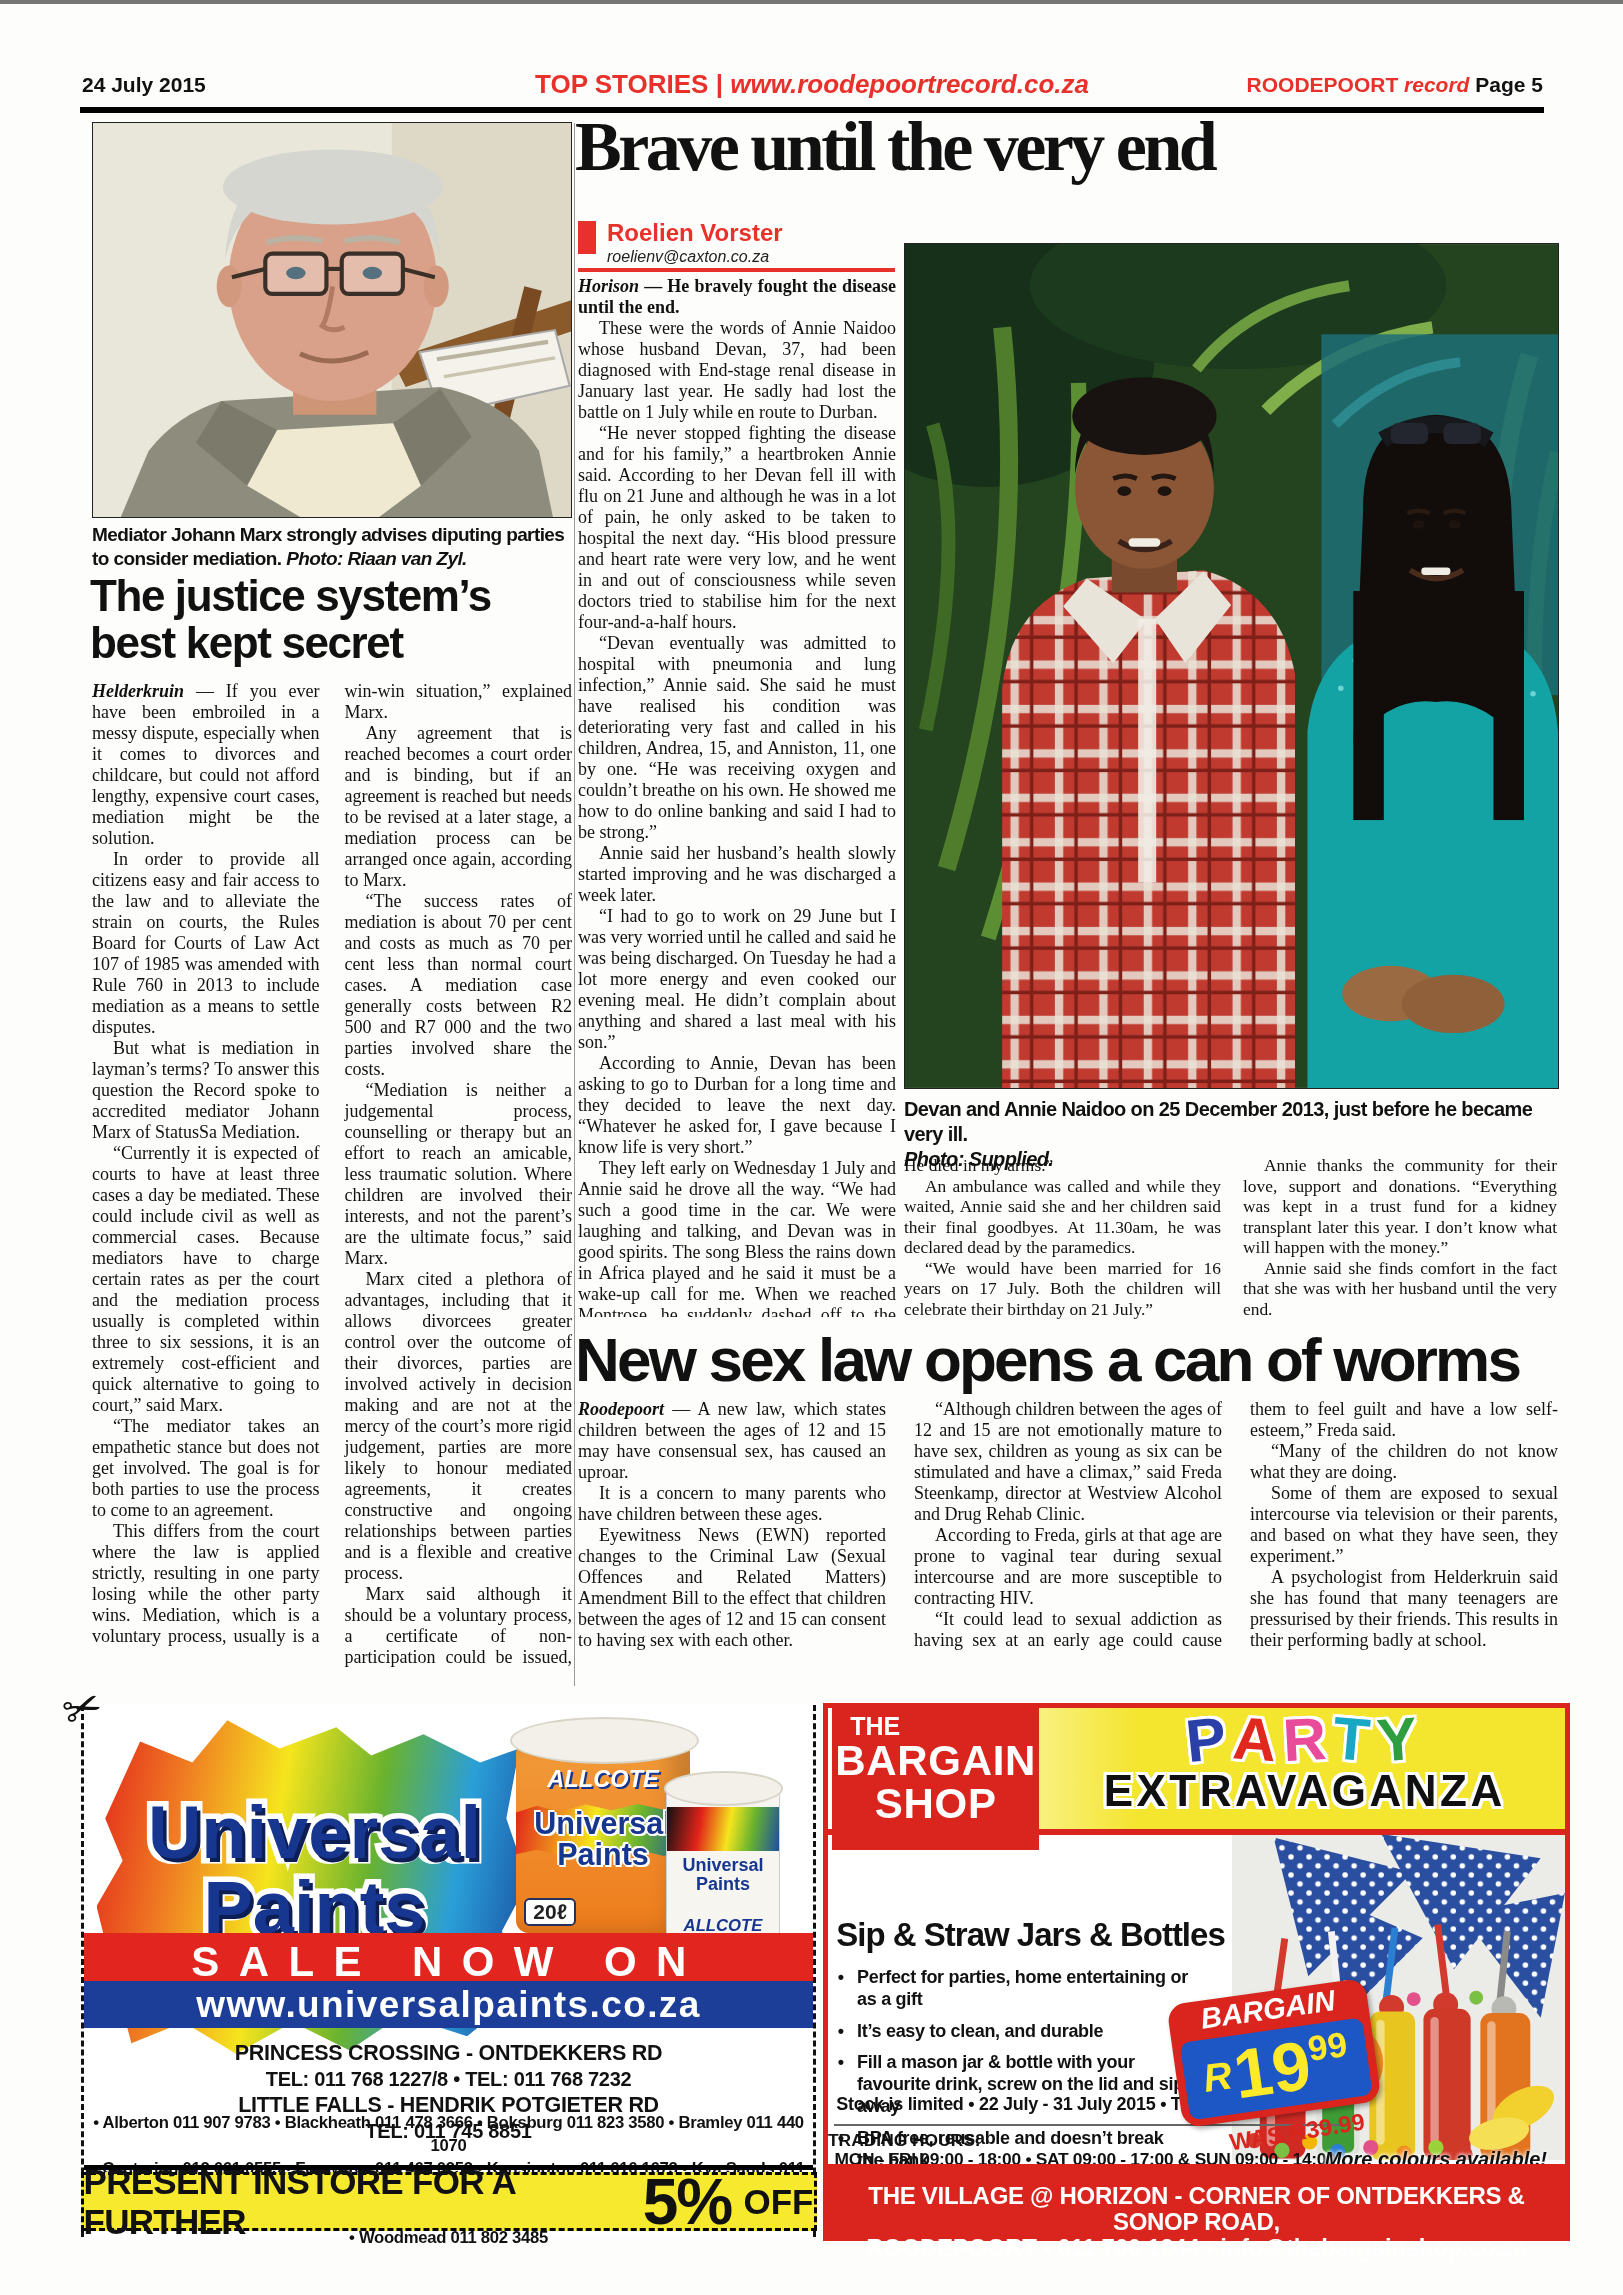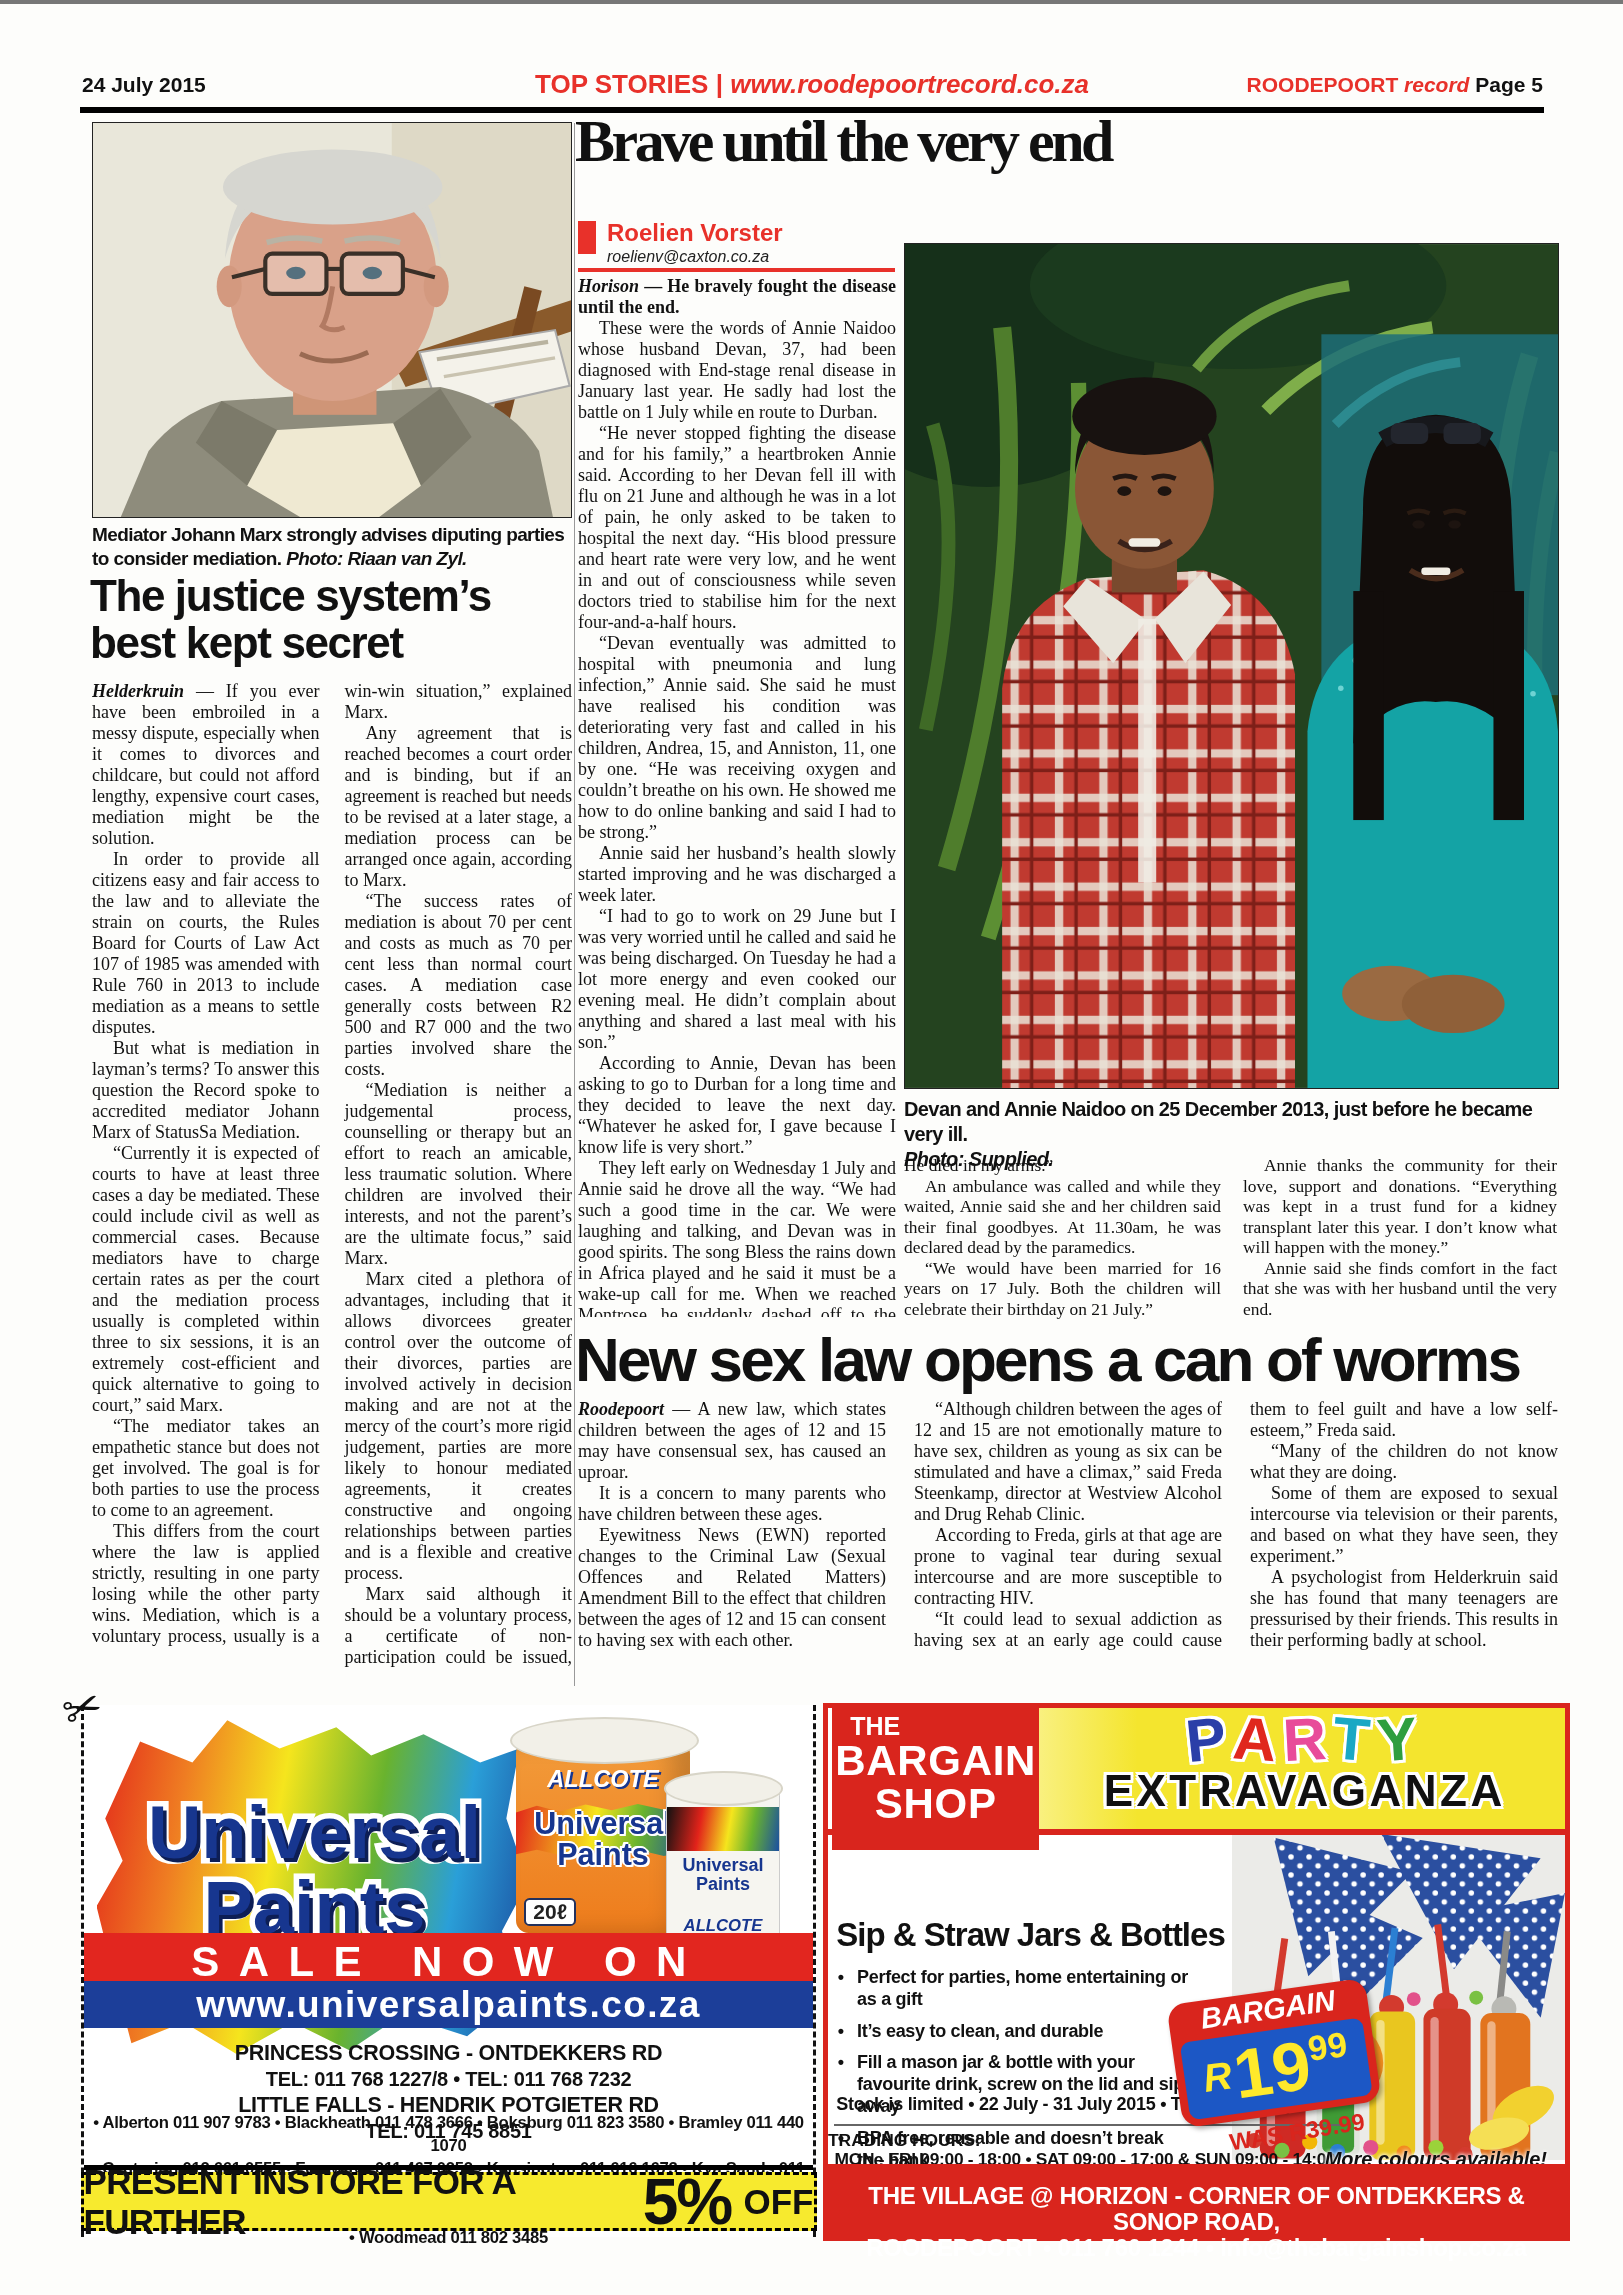--- a/index.html
+++ b/index.html
@@ -18,21 +18,21 @@
   .photo-frame{border:0.7px solid #222;overflow:hidden;background:#ccc;}
   .photo1{left:92px;top:118px;width:478px;height:394px;}
   .photo2{left:904px;top:239px;width:653px;height:844px;}
   .caption{font-weight:bold;letter-spacing:-0.6px;line-height:23.6px;}
   .caption .credit{font-style:italic;}
   .cap1{left:92px;top:519px;width:480px;font-size:19px;}
   .cap2{left:904px;top:1093px;width:653px;font-size:20px;line-height:25px;}
   
   .justice-h{left:90px;top:568px;width:493px;font-size:44px;line-height:47px;letter-spacing:-1.4px;font-weight:bold;}
   .brave-h{left:575px;top:106px;width:986px;font-family:"Liberation Serif",serif;font-weight:bold;
-           font-size:60px;line-height:1.05;letter-spacing:-3.5px;white-space:nowrap;}
+           font-size:70px;line-height:1.05;letter-spacing:-3.5px;white-space:nowrap;}
   .sexlaw-h{left:575px;top:1320px;width:988px;font-size:62px;letter-spacing:-2.8px;font-weight:bold;white-space:nowrap;}
   
   .by-sq{left:578px;top:217px;width:18px;height:33px;background:#e8312a;}
   .by-name{left:607px;top:215px;font-size:24px;font-weight:bold;color:#e8312a;}
   .by-mail{left:607px;top:244px;font-size:16px;font-style:italic;color:#222;}
   .by-rule{left:578px;top:264px;width:317px;height:3.5px;background:#e8312a;}
   
   .bodytext{font-family:"Liberation Serif",serif;font-size:18px;line-height:21px;text-align:justify;overflow:hidden;}
   .bodytext p{margin:0;text-indent:21px;}
   .bodytext p.ni{text-indent:0;}

